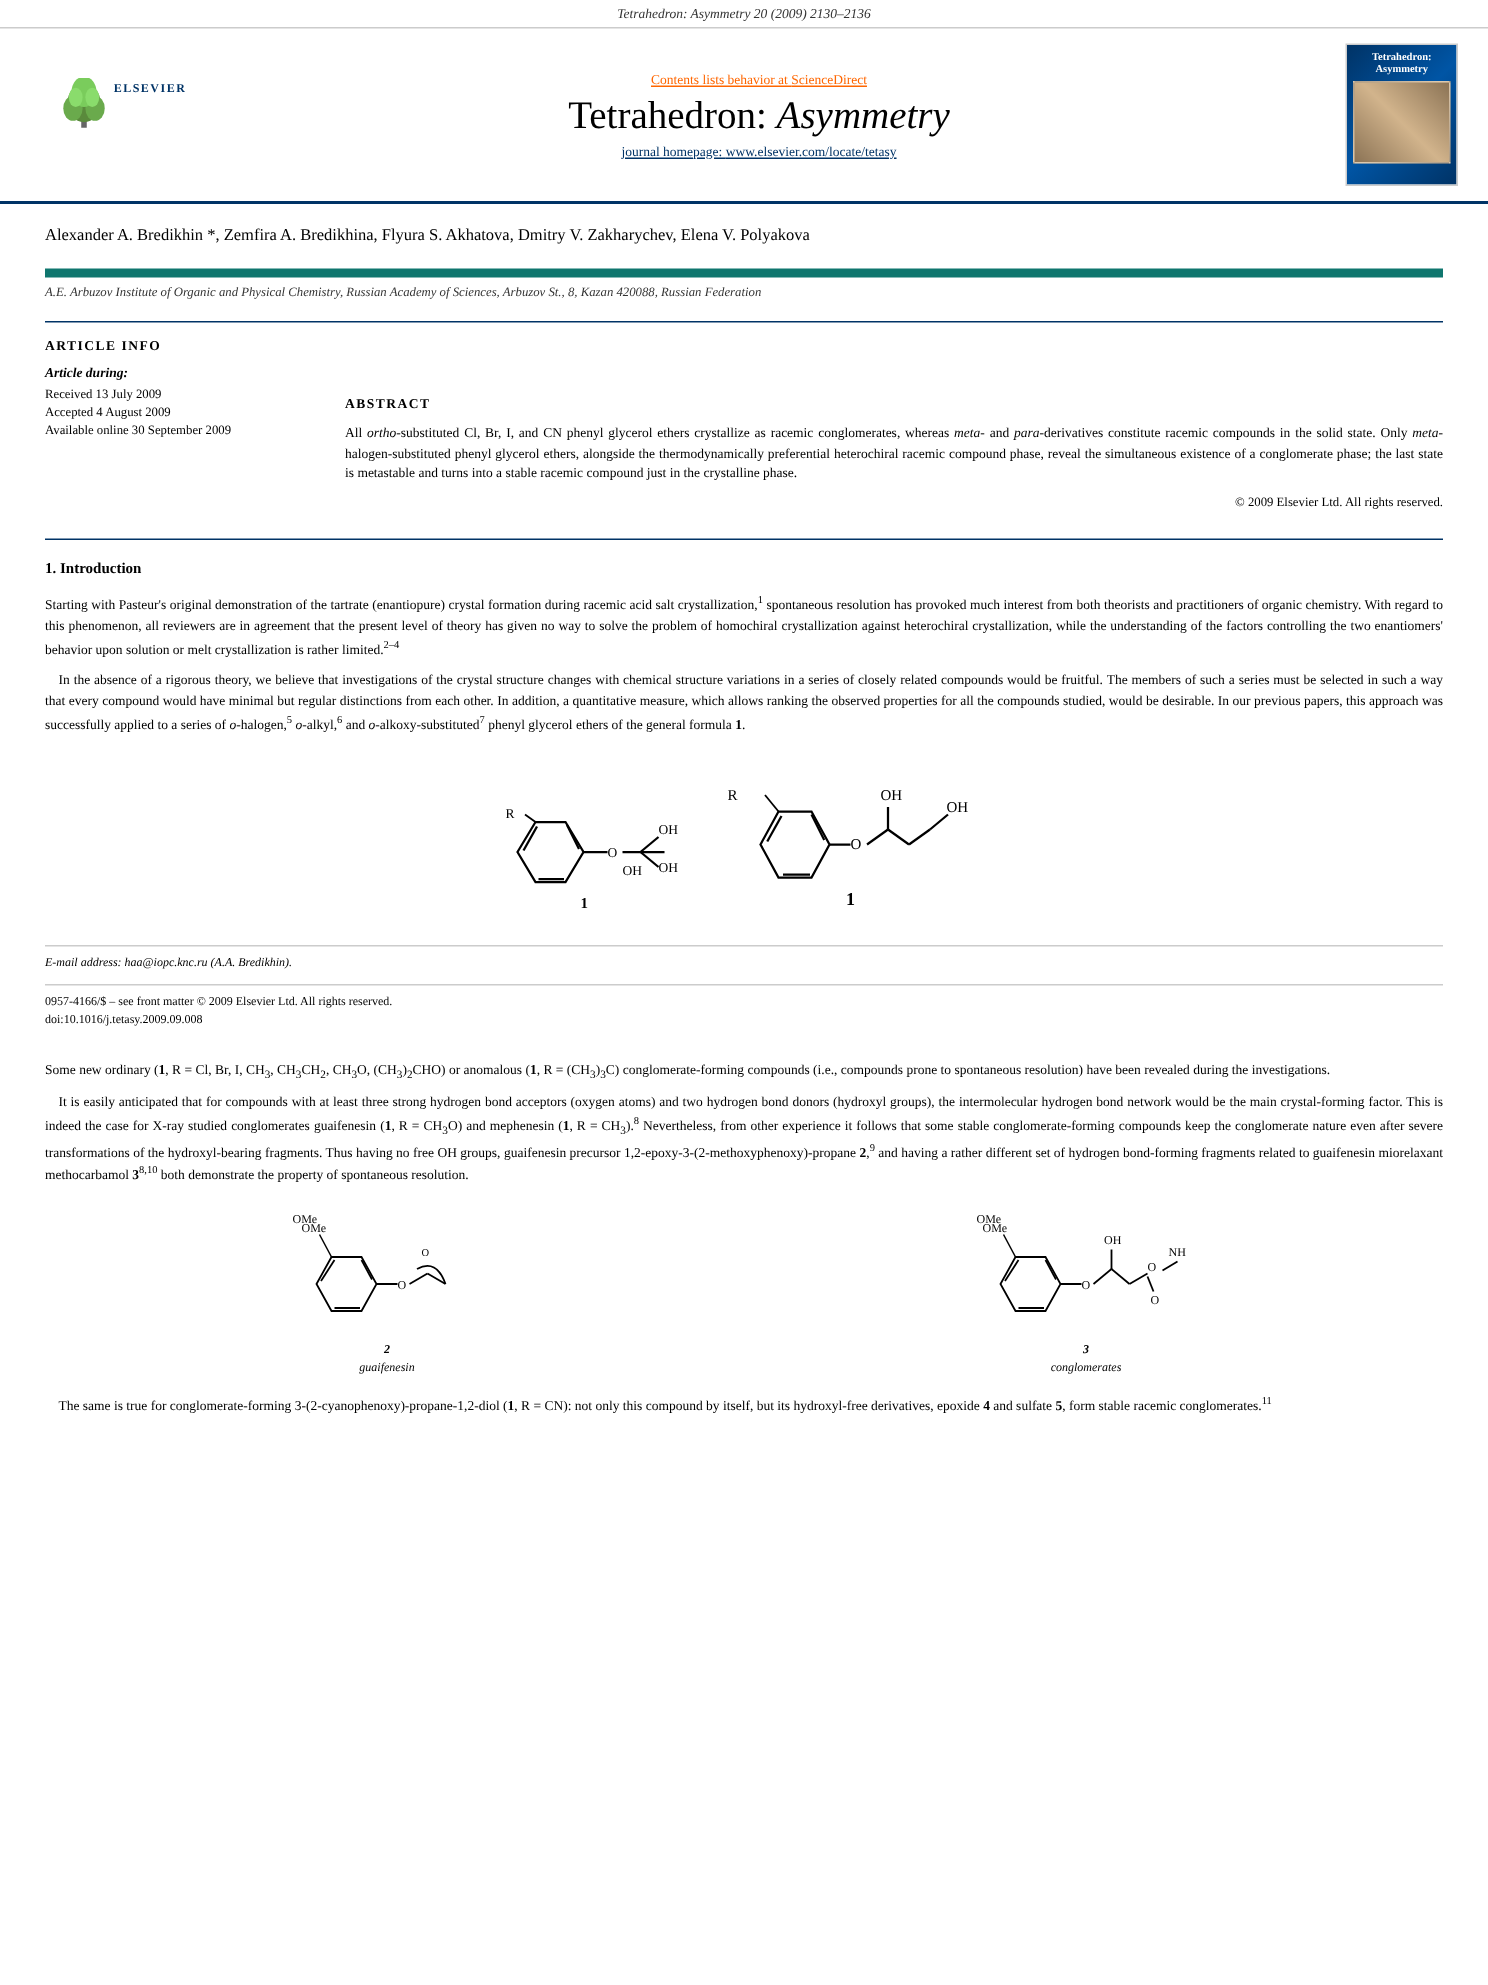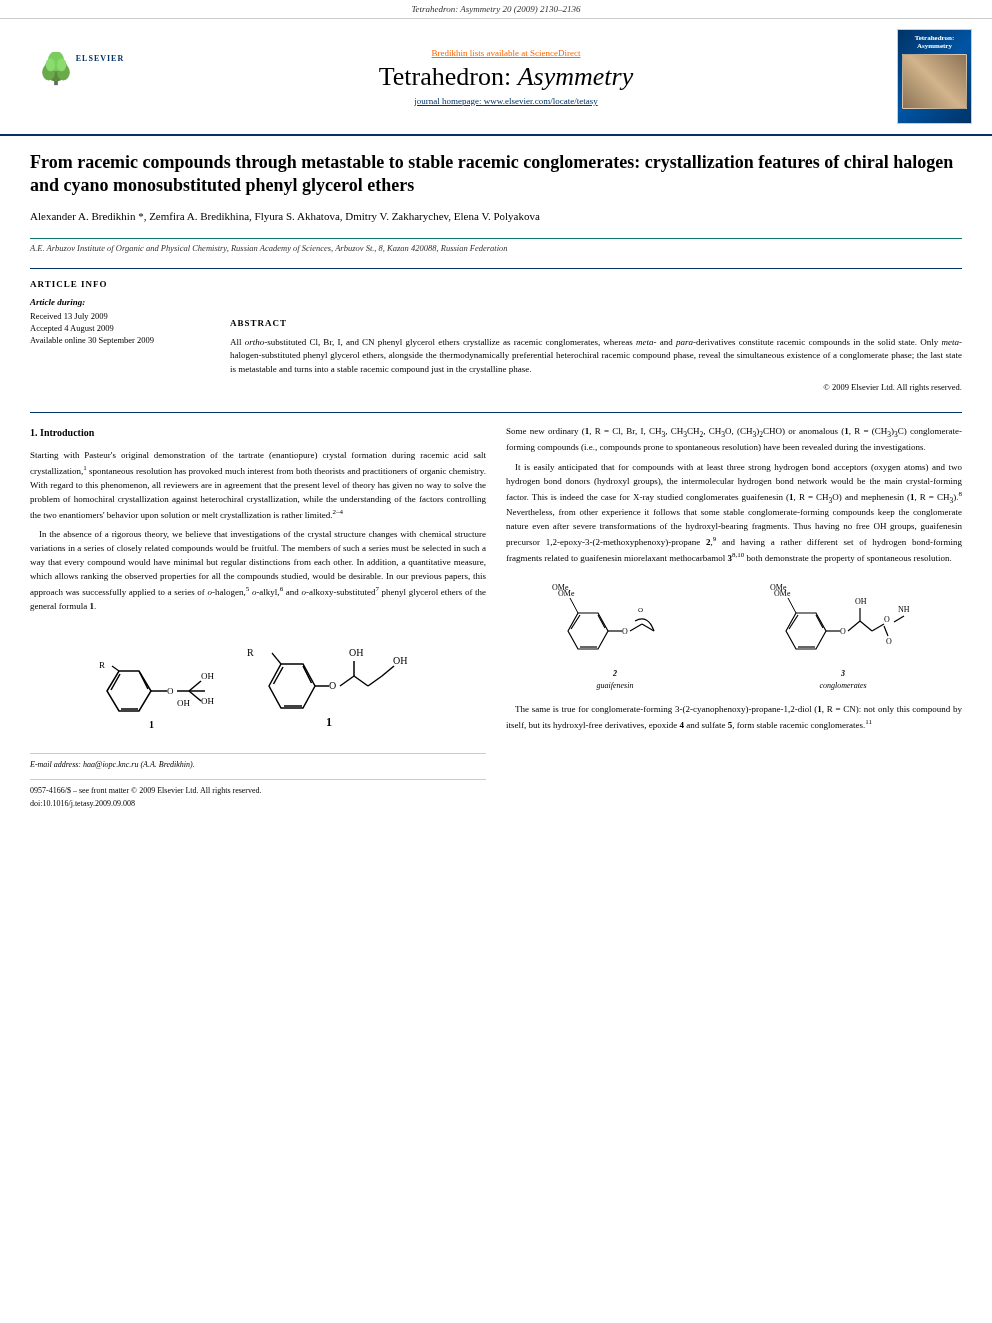--- a/index.html
+++ b/index.html
@@ -155,21 +155,21 @@
       margin-bottom: 16px;
       color: #000;
     }
 
     
     .affiliation {
       font-size: 8.5px;
       font-style: italic;
       color: #333;
       margin-bottom: 15px;
-      border-top: 1px solid #0f766e;
+      border-top: 6px solid #0f766e;
       padding-top: 4px;
     }
 
     
     .article-meta {
       display: flex;
       gap: 20px;
       margin-bottom: 20px;
       border-top: 1px solid #003366;
       padding-top: 10px;
@@ -230,20 +230,21 @@
       color: #000;
     }
 
     
     .body-columns {
       display: flex;
       gap: 20px;
       margin-top: 10px;
       border-top: 1px solid #003366;
       padding-top: 12px;
+      flex-direction: column;
     }
 
     .body-col {
       flex: 1;
       font-size: 9px;
       line-height: 1.55;
       text-align: justify;
       color: #000;
     }
 
@@ -327,41 +328,40 @@
         <ellipse cx="20" cy="10" rx="9" ry="11" fill="#7acc5c"></ellipse>
         <ellipse cx="14" cy="14" rx="5" ry="7" fill="#8adc6c"></ellipse>
         <ellipse cx="26" cy="14" rx="5" ry="7" fill="#8adc6c"></ellipse>
       </svg>
       <div class="elsevier-text">ELSEVIER</div>
     </div>
   </div>
 
   <div class="journal-header-center">
     <div class="sciencedirect-link">
-      <span>Bredikhin lists available at </span><span style="color:#ff6600; text-decoration:underline;">ScienceDirect</span>
+      <span>Contents lists behavior at </span><span style="color:#ff6600; text-decoration:underline;">ScienceDirect</span>
     </div>
     <div class="journal-title-main">
       <span>Tetrahedron: </span><em>Asymmetry</em>
     </div>
     <div class="journal-homepage">
       <span>journal homepage: </span><span style="color:#003366; text-decoration:underline;">www.elsevier.com/locate/tetasy</span>
     </div>
   </div>
 
   <div class="journal-header-right">
     <div class="journal-cover">
       <div class="journal-cover-title">Tetrahedron:<br>Asymmetry</div>
       <div class="journal-cover-img"></div>
     </div>
   </div>
 </div>
 
 <div class="main-content">
 
-  <div class="article-title">From racemic compounds through metastable to stable racemic conglomerates: crystallization features of chiral halogen and cyano monosubstituted phenyl glycerol ethers</div>
 
   <div class="authors">
     <span>Alexander A. Bredikhin *, Zemfira A. Bredikhina, Flyura S. Akhatova, Dmitry V. Zakharychev, Elena V. Polyakova</span>
   </div>
 
   <div class="affiliation">A.E. Arbuzov Institute of Organic and Physical Chemistry, Russian Academy of Sciences, Arbuzov St., 8, Kazan 420088, Russian Federation</div>
 
   <div class="article-meta">
     <div class="article-info">
       <h3>ARTICLE INFO</h3>

